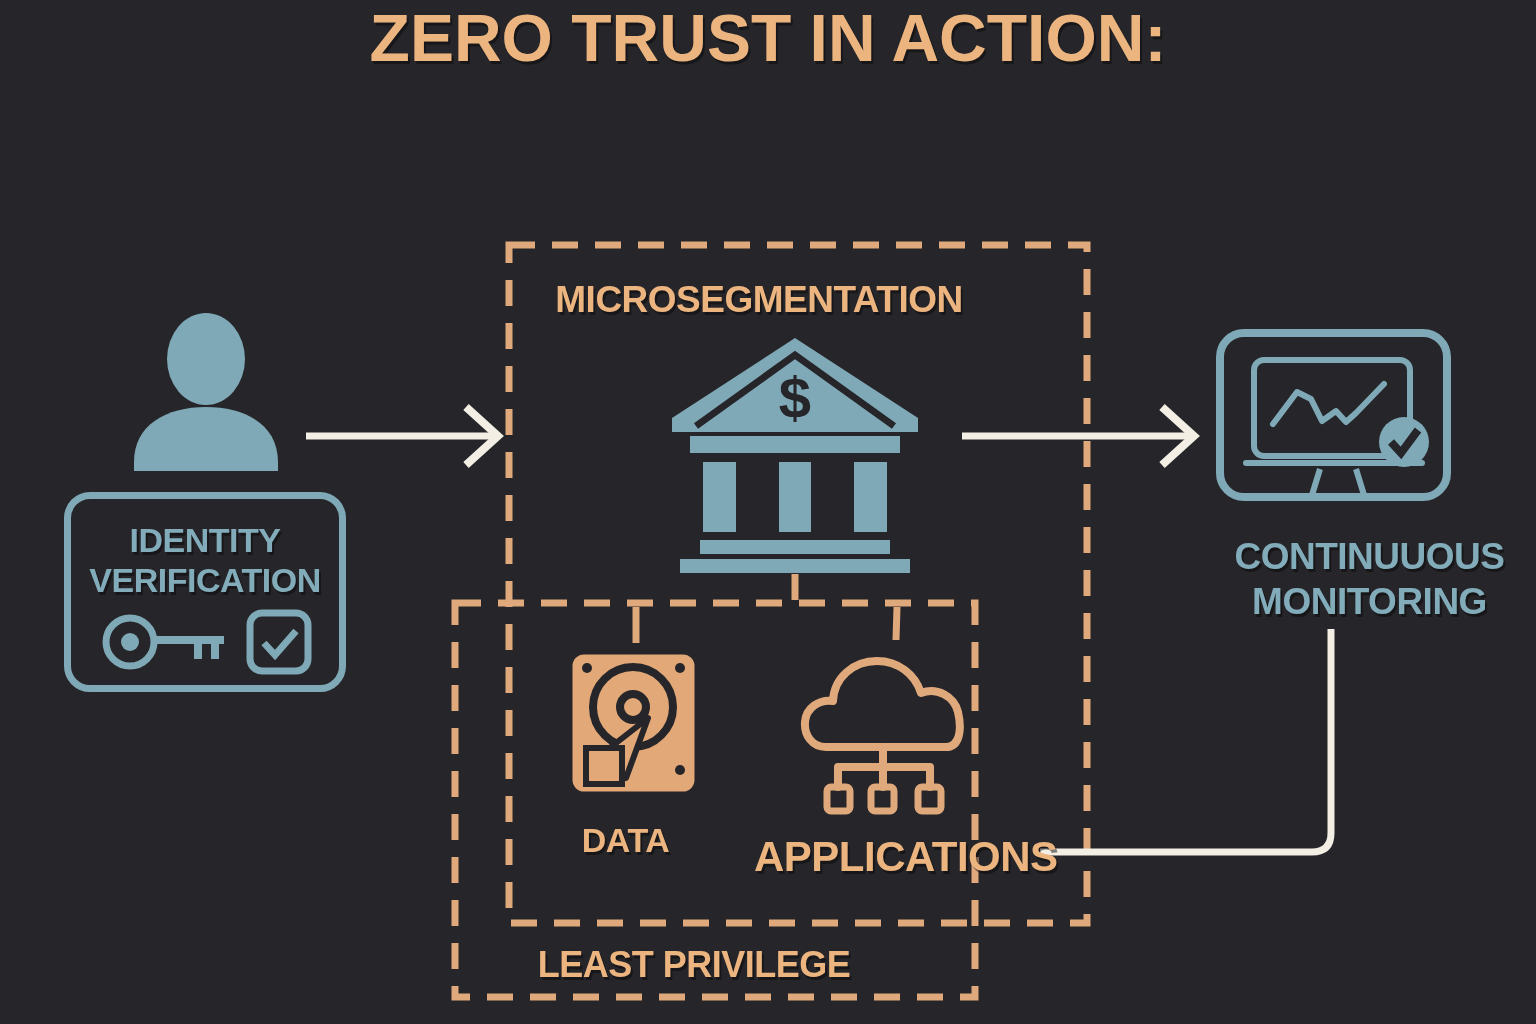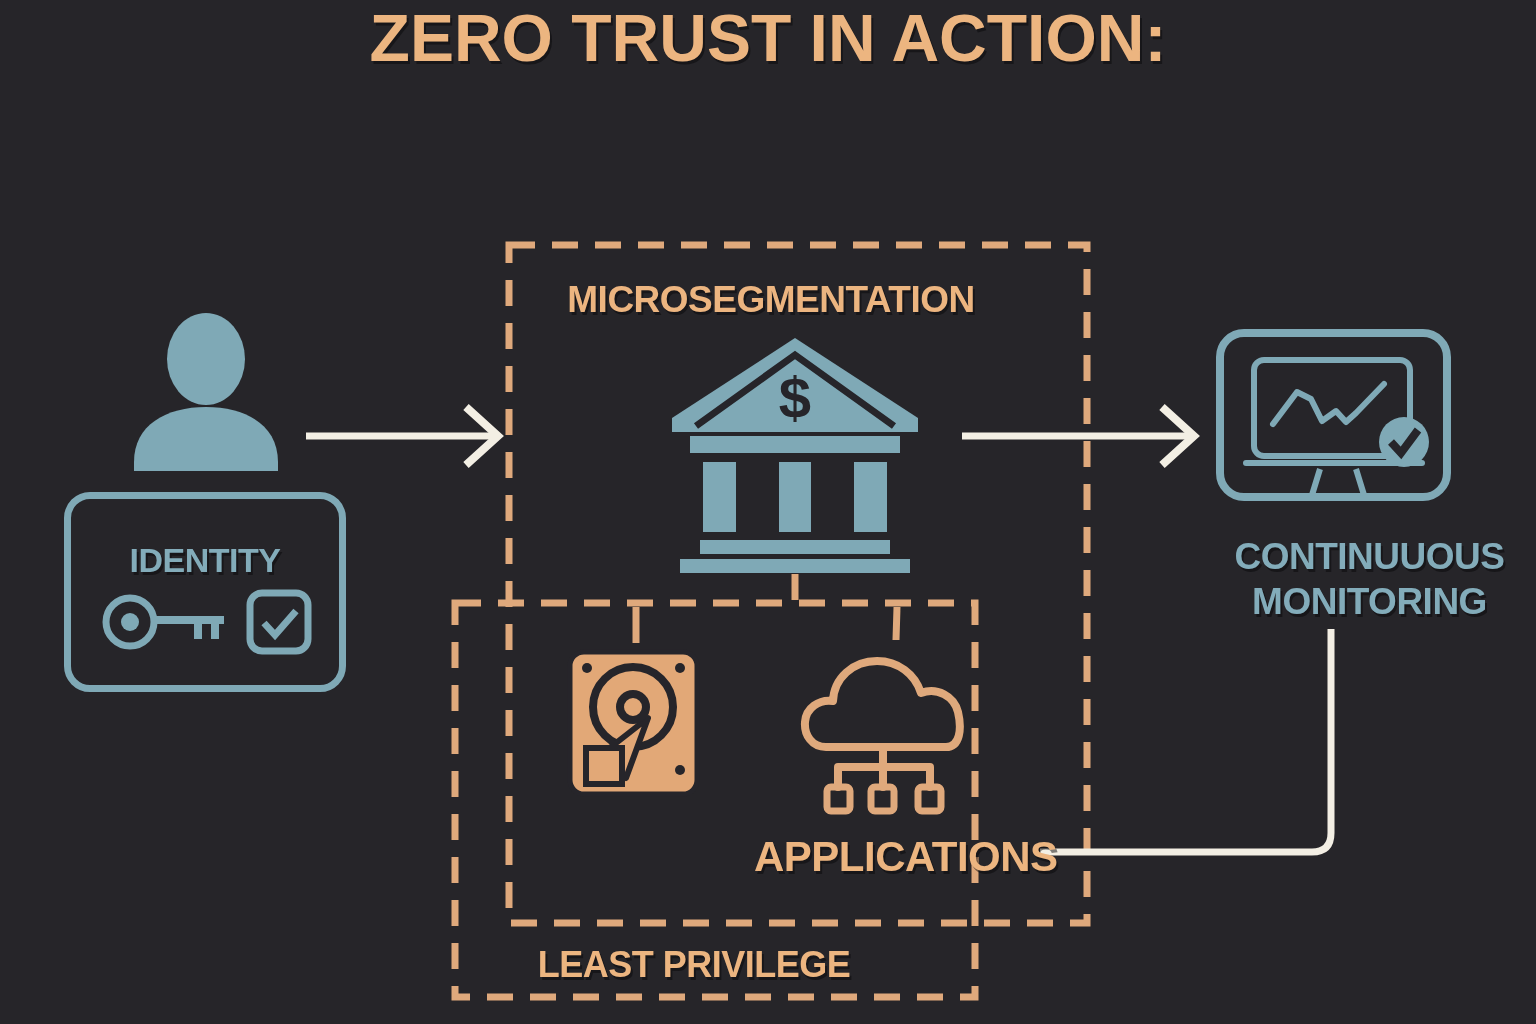--- a/index.html
+++ b/index.html
@@ -6,21 +6,21 @@
   .stage{
     position:relative;width:1536px;height:1024px;background:#262529;
     overflow:hidden;font-family:"Liberation Sans",sans-serif;font-weight:bold;
   }
   .abs{position:absolute;}
   .center{text-align:center;}
   .t-orange{color:#ecb580;text-shadow:2px 3px 0 rgba(8,8,10,.5);letter-spacing:-0.5px;}
   .t-blue{color:#83acba;text-shadow:2px 3px 0 rgba(8,8,10,.5);letter-spacing:-0.5px;}
   #title1{left:0;top:54;width:1536px;font-size:66px;letter-spacing:0px;}
   #title2{left:0;top:131;width:1536px;font-size:43px;}
-  #micro-label{left:521px;top:279px;width:500px;font-size:37px;}
+  #micro-label{left:509px;top:279px;width:500px;font-size:37px;}
   #identity-card{
     left:64px;top:492px;width:282px;height:200px;box-sizing:border-box;
     border:7px solid #7fa9b6;border-radius:26px;
     display:flex;flex-direction:column;align-items:center;justify-content:center;
     padding-top:12px;
   }
   #identity-card .line{font-size:34px;line-height:40px;}
   #identity-icons{display:flex;align-items:center;justify-content:center;gap:16px;margin-top:8px;}
   #sensitive-label{left:498px;top:818px;width:255px;font-size:34px;line-height:44px;}
   #applications-label{left:754px;top:833px;width:270px;font-size:42px;}
@@ -54,20 +54,21 @@
 
   <div id="title1" class="abs center t-orange">ZERO TRUST IN ACTION:</div>
 
   <svg class="abs" style="left:128px;top:312px" width="156" height="160" viewBox="0 0 156 160">
     <ellipse cx="78" cy="47" rx="39" ry="46" fill="#7fa9b6"></ellipse>
     <path d="M6,159 V150 C6,113 38,95 78,95 C118,95 150,113 150,150 V159 Z" fill="#7fa9b6"></path>
   </svg>
 
   <div id="identity-card" class="abs">
     <div class="line t-blue">IDENTITY</div>
+    <div class="line t-blue">VERIFICATION</div>
     <div id="identity-icons">
       <svg width="132" height="68" viewBox="0 0 132 68">
         <circle cx="32" cy="34" r="24" stroke="#7fa9b6" stroke-width="7" fill="none"></circle>
         <circle cx="32" cy="34" r="9" fill="#7fa9b6"></circle>
         <line x1="56" y1="32" x2="126" y2="32" stroke="#7fa9b6" stroke-width="8"></line>
         <line x1="100" y1="32" x2="100" y2="51" stroke="#7fa9b6" stroke-width="8"></line>
         <line x1="117" y1="32" x2="117" y2="51" stroke="#7fa9b6" stroke-width="8"></line>
       </svg>
       <svg width="66" height="66" viewBox="0 0 66 66">
         <rect x="4" y="4" width="58" height="58" rx="12" stroke="#7fa9b6" stroke-width="7" fill="none"></rect>
@@ -107,20 +108,21 @@
       <path d="M83,102 V122 M38,122 H130 M38,122 V142 M83,122 V142 M130,122 V142"></path>
     </g>
     <g stroke="#dfa97c" stroke-width="7" fill="none">
       <rect x="27" y="142" width="23" height="24" rx="4"></rect>
       <rect x="71" y="142" width="23" height="24" rx="4"></rect>
       <rect x="118" y="142" width="23" height="24" rx="4"></rect>
     </g>
   </svg>
 
   <div id="sensitive-label" class="abs center t-orange">
+    <div>DATA</div>
   </div>
 
   <div id="applications-label" class="abs center t-orange">APPLICATIONS</div>
 
   <div id="least-label" class="abs center t-orange">LEAST PRIVILEGE</div>
 
   <svg class="abs" style="left:1216px;top:329px" width="240" height="176" viewBox="0 0 240 176">
     <rect x="4" y="4" width="227" height="164" rx="24" stroke="#7fa9b6" stroke-width="8" fill="none"></rect>
     <rect x="38" y="31" width="156" height="96" rx="10" stroke="#7fa9b6" stroke-width="6" fill="none"></rect>
     <line x1="30" y1="134" x2="206" y2="134" stroke="#7fa9b6" stroke-width="6" stroke-linecap="round"></line>

